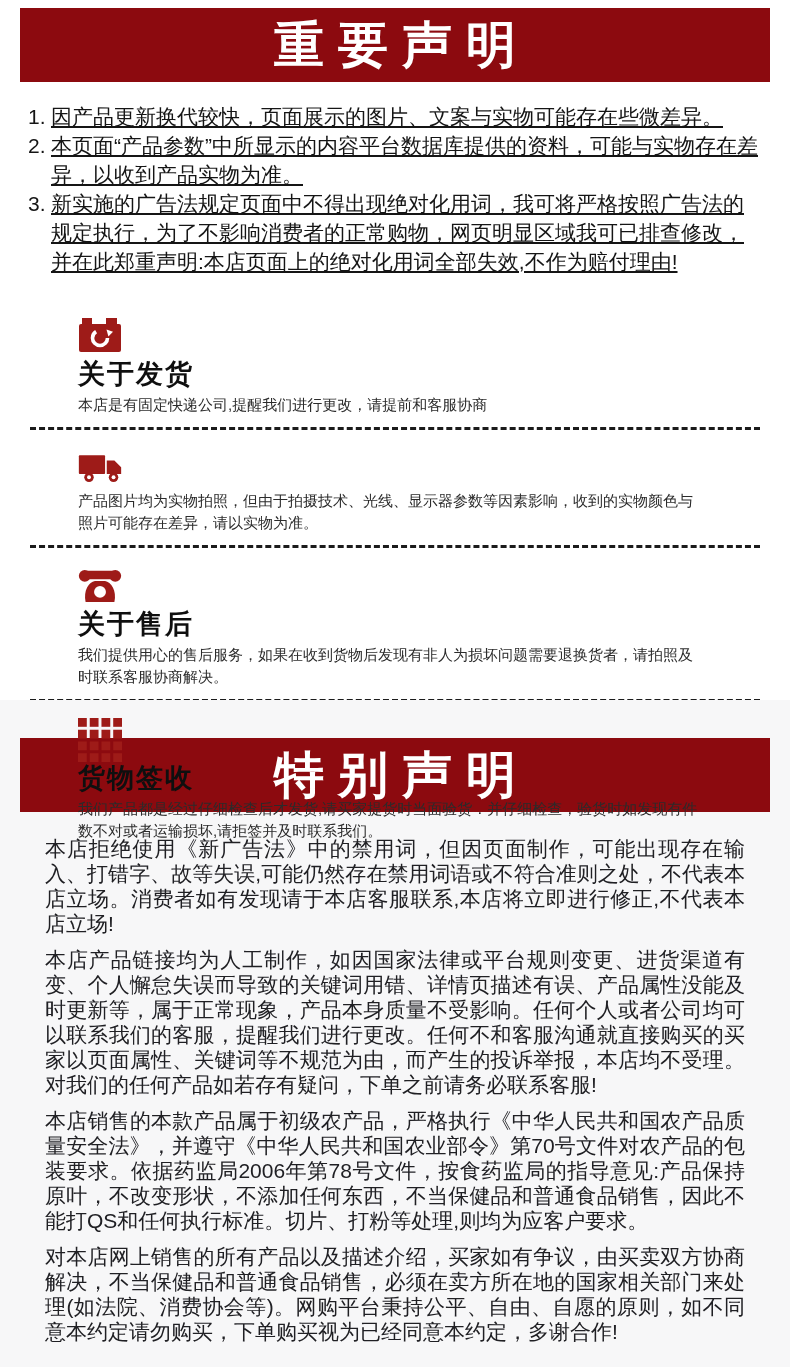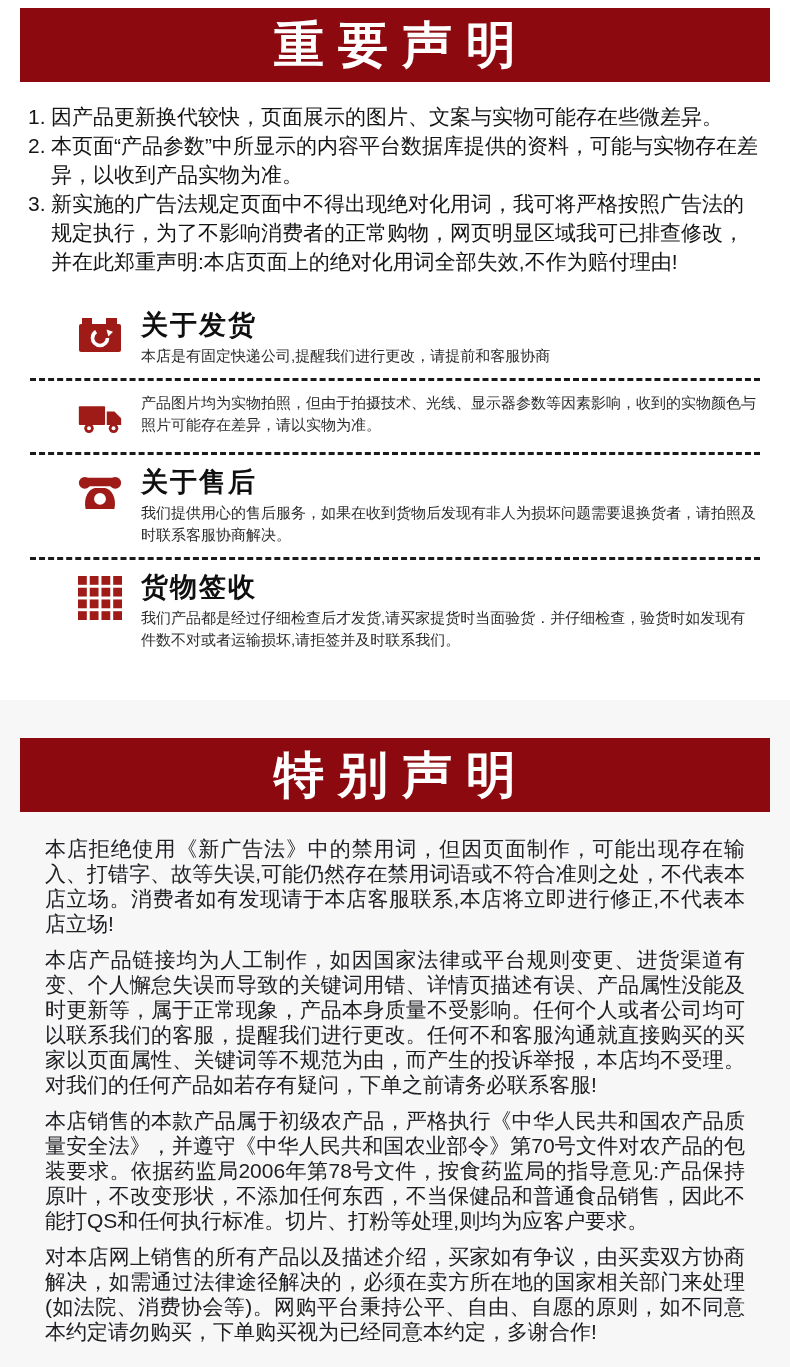--- a/index.html
+++ b/index.html
@@ -11,23 +11,23 @@
   
   .sec-important{height:700px;box-sizing:border-box;padding-top:8px;background:#ffffff;}
   .banner{
     margin:0 20px;height:74px;background:#8c0a0f;color:#ffffff;
     display:flex;align-items:center;justify-content:center;
     font-size:50px;font-weight:700;letter-spacing:14px;text-indent:14px;
   }
   .notice-list{margin:20px 26px 0 28px;}
   .notice-item{display:flex;font-size:21px;line-height:29px;color:#151515;}
   .notice-item .num{flex:none;width:23px;}
-  .notice-item .txt{flex:1;}
+  .notice-item .txt{flex:1;text-decoration:underline;}
   .features{margin-top:24px;}
-  .feature{display:flex;align-items:flex-start;padding:9px 34px 9px 78px;}
+  .feature{display:flex;align-items:flex-start;padding:9px 34px 9px 78px;flex-direction:column;}
   .f-icon{flex:none;width:44px;height:44px;margin-right:19px;margin-top:5px;color:#9e1b18;}
   .f-icon svg{width:44px;height:44px;display:block;}
   .f-body{flex:1;}
   .f-title{font-size:27px;font-weight:700;color:#0f0f0f;line-height:32px;letter-spacing:2px;margin-bottom:4px;}
   .f-desc{font-size:15px;line-height:22px;color:#2b2b2b;max-width:625px;}
   .divider{border-top:3px dashed #1b1b1b;margin:2px 30px;}
   
   .sec-special{
     height:667px;box-sizing:border-box;background:#f7f7f8;padding-top:38px;
   }
@@ -151,17 +151,17 @@
   </section>
 
   <section class="sec-special">
     <div class="banner">
       <span>特别声明</span>
     </div>
     <div class="paras">
       <p>本店拒绝使用《新广告法》中的禁用词，但因页面制作，可能出现存在输入、打错字、故等失误,可能仍然存在禁用词语或不符合准则之处，不代表本店立场。消费者如有发现请于本店客服联系,本店将立即进行修正,不代表本店立场!</p>
       <p>本店产品链接均为人工制作，如因国家法律或平台规则变更、进货渠道有变、个人懈怠失误而导致的关键词用错、详情页描述有误、产品属性没能及时更新等，属于正常现象，产品本身质量不受影响。任何个人或者公司均可以联系我们的客服，提醒我们进行更改。任何不和客服沟通就直接购买的买家以页面属性、关键词等不规范为由，而产生的投诉举报，本店均不受理。对我们的任何产品如若存有疑问，下单之前请务必联系客服!</p>
       <p>本店销售的本款产品属于初级农产品，严格执行《中华人民共和国农产品质量安全法》，并遵守《中华人民共和国农业部令》第70号文件对农产品的包装要求。依据药监局2006年第78号文件，按食药监局的指导意见:产品保持原叶，不改变形状，不添加任何东西，不当保健品和普通食品销售，因此不能打QS和任何执行标准。切片、打粉等处理,则均为应客户要求。</p>
-      <p>对本店网上销售的所有产品以及描述介绍，买家如有争议，由买卖双方协商解决，如需通过法律途径解决的，必须在卖方所在地的国家相关部门来处理(如法院、消费协会等)。网购平台秉持公平、自由、自愿的原则，如不同意本约定请勿购买，下单购买视为已经同意本约定，多谢合作!</p>
+      <p>对本店网上销售的所有产品以及描述介绍，买家如有争议，由买卖双方协商解决，不当保健品和普通食品销售，必须在卖方所在地的国家相关部门来处理(如法院、消费协会等)。网购平台秉持公平、自由、自愿的原则，如不同意本约定请勿购买，下单购买视为已经同意本约定，多谢合作!</p>
     </div>
   </section>
 
 </div>
 
 </body></html>

